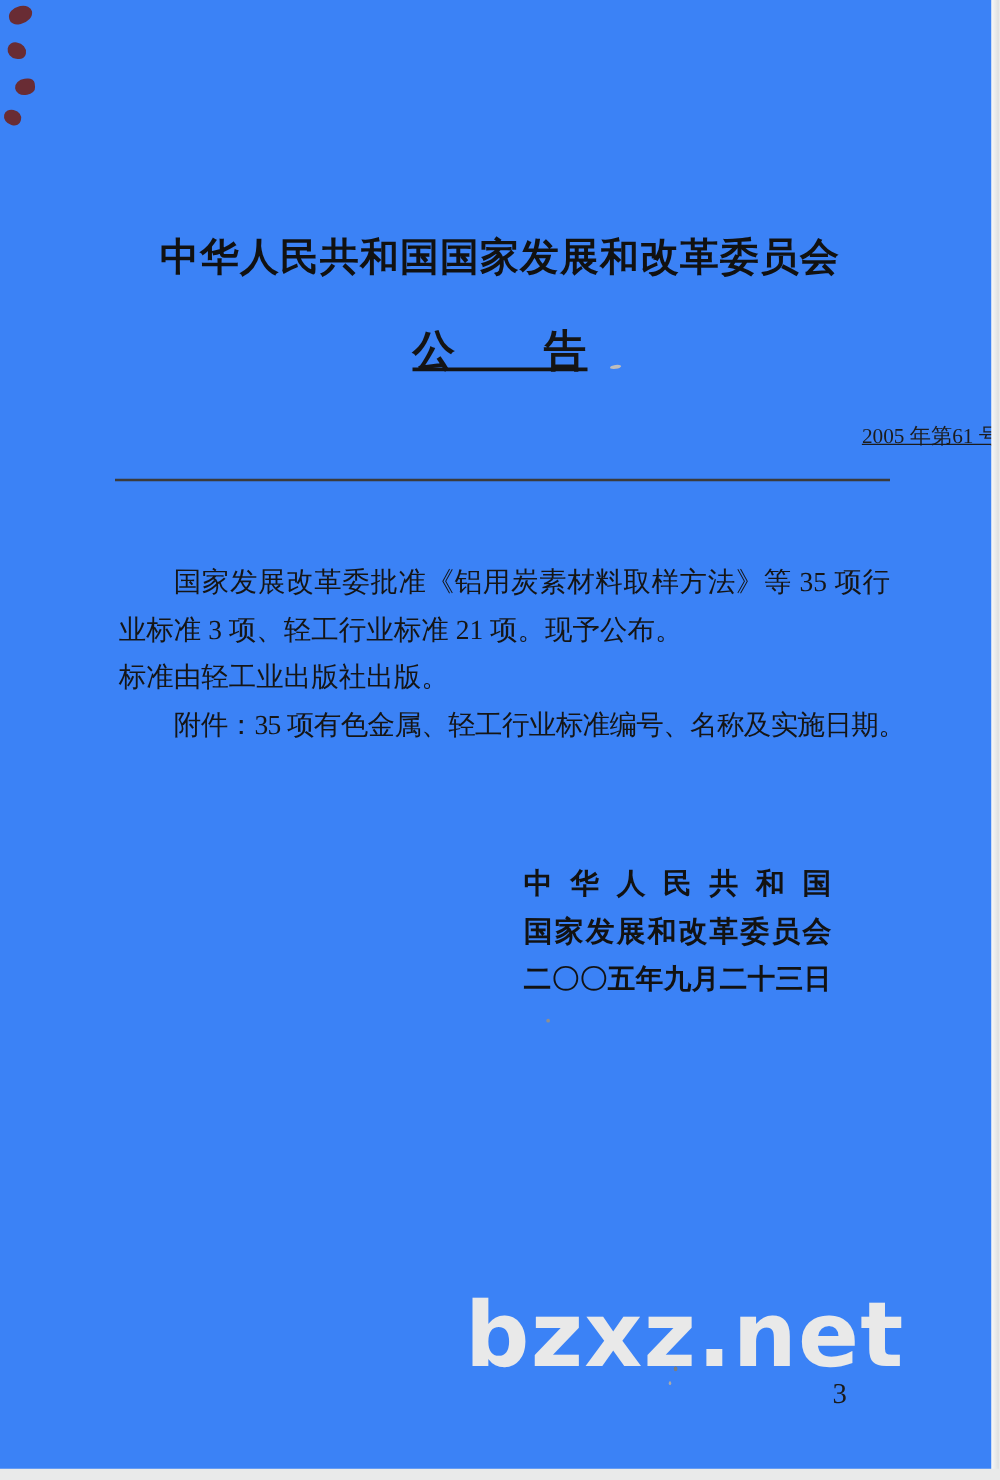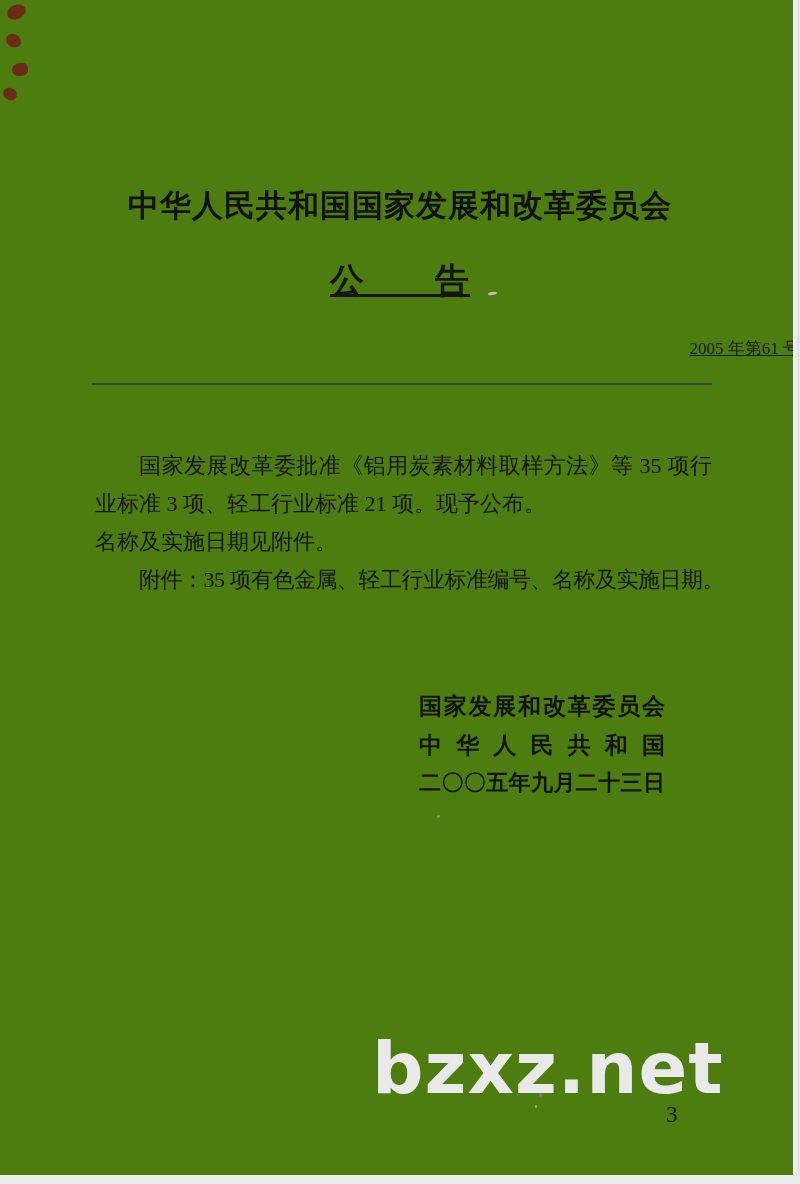--- a/index.html
+++ b/index.html
@@ -1,21 +1,21 @@
 <!DOCTYPE html>
 <html><head>
 <meta charset="utf-8">
 <style>
   * { margin: 0; padding: 0; box-sizing: border-box; }
   html, body { background: #ffffff; }
   .page {
     position: relative;
     width: 800px;
     height: 1184px;
-    background: #4d7c0f;
+    background: #3b82f6;
     overflow: hidden;
     font-family: "Liberation Serif", "DejaVu Serif", serif;
     color: #161616;
   }
 
   
   .edge-right {
     position: absolute; top: 0; right: 0;
     width: 7px; height: 100%;
     background: linear-gradient(to right, #f8f8f8 0%, #e7e8e8 55%, #dfe0e0 80%, #eeeeee 100%);
@@ -117,27 +117,27 @@
   <span class="artifact a4"></span>
 
   <div class="doc-title">中华人民共和国国家发展和改革委员会</div>
   <div class="notice-heading">公　　告</div>
   <div class="issue-number">2005 年第61 号</div>
   <div class="rule"></div>
 
   <div class="body-text">
     <div class="line indent fill">国家发展改革委批准《铝用炭素材料取样方法》等 35 项行</div>
     <div class="line">业标准 3 项、轻工行业标准 21 项。现予公布。</div>
-    <div class="line">名称及实施日期见附件。</div>
+    <div class="line">标准由轻工业出版社出版。</div>
     <div class="line indent tight">附件：35 项有色金属、轻工行业标准编号、名称及实施日期。</div>
   </div>
 
   <div class="signature">
+    <div class="sig-org">中 华 人 民 共 和 国</div>
     <div class="sig-org">国家发展和改革委员会</div>
-    <div class="sig-org">中 华 人 民 共 和 国</div>
     <div class="sig-date">二〇〇五年九月二十三日</div>
   </div>
 
   <div class="watermark">bzxz.net</div>
   <div class="page-number">3</div>
 
   <span class="speck s1"></span>
   <span class="speck s2"></span>
   <span class="speck s3"></span>
   <span class="speck s4"></span>

